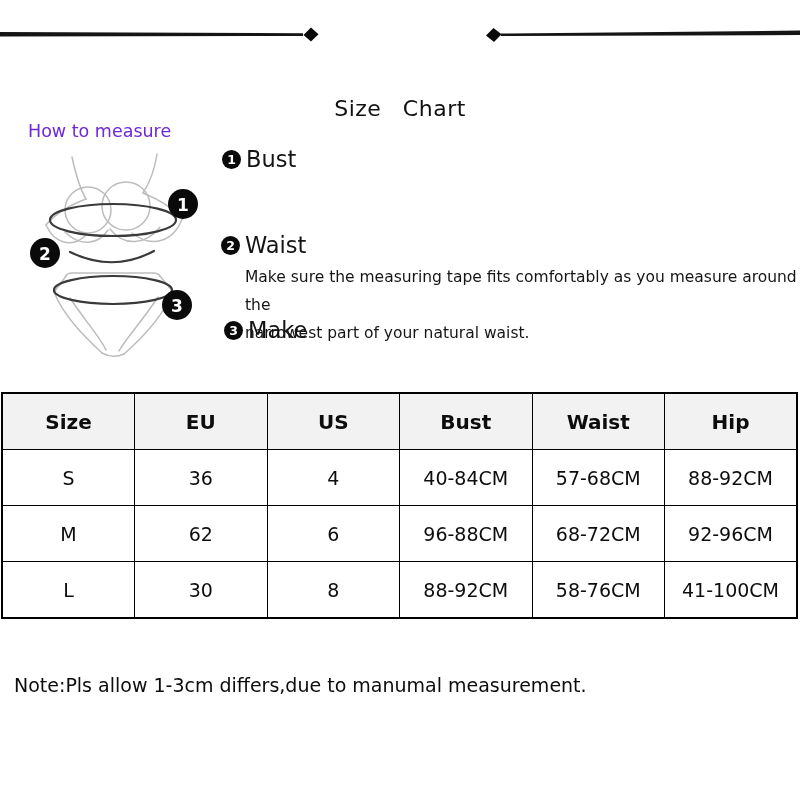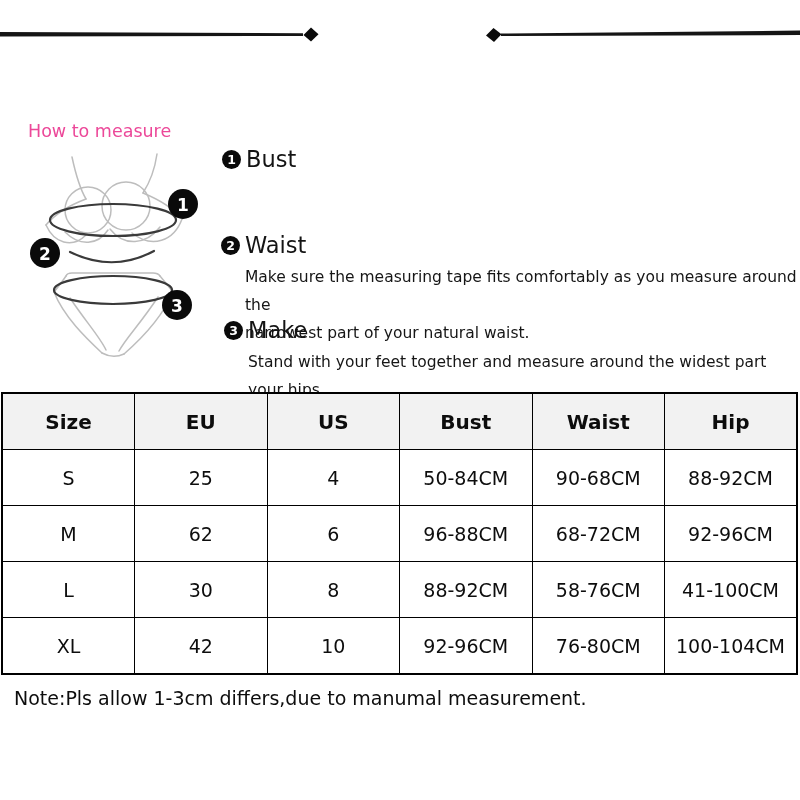--- a/index.html
+++ b/index.html
@@ -8,21 +8,21 @@
     font-family:"DejaVu Sans","Liberation Sans",sans-serif;color:#111;
     overflow:hidden;
   }
   
   .rule-svg{position:absolute;left:0;top:80;width:800px;height:50px;}
   .page-title{
     position:absolute;left:0;top:96px;width:800px;text-align:center;
     font-size:22px;font-weight:400;color:#111;word-spacing:14px;letter-spacing:.5px;
   }
   
-  .howto{position:absolute;left:28px;top:121px;font-size:17.5px;color:#ec4899;}
+  .howto{position:absolute;left:28px;top:121px;font-size:17.5px;color:#6d28d9;}
   .figure{position:absolute;left:20px;top:135px;width:200px;height:235px;}
   
   .sec{position:absolute;}
   .sec-head{display:flex;align-items:center;}
   .badge{
     display:inline-flex;width:19px;height:19px;border-radius:50%;
     background:#0a0a0a;color:#fff;font-size:12.5px;font-weight:bold;
     align-items:center;justify-content:center;flex:0 0 auto;
   }
   .sec-title{font-size:22.5px;color:#141414;margin-left:5px;}
@@ -36,33 +36,34 @@
     border-collapse:collapse;table-layout:fixed;
     border:2.5px solid #000;
   }
   .size-table th,.size-table td{
     border:1.8px solid #000;height:53px;text-align:center;vertical-align:middle;
     color:#0d0d0d;
   }
   .size-table th{background:#f2f2f2;font-size:20px;font-weight:bold;}
   .size-table td{background:#ffffff;font-size:19px;font-weight:400;}
   
-  .note{position:absolute;left:14px;top:674px;font-size:19px;color:#0d0d0d;margin-top:13px;}
+  .note{position:absolute;left:14px;top:674px;font-size:19px;color:#0d0d0d;}
 </style>
 </head>
 <body>
 
 <div class="canvas">
 
   <svg class="rule-svg" viewBox="0 0 800 50" aria-hidden="true">
     <polygon points="0,32 303,33.3 303,35.9 0,36.6" fill="#151515"></polygon>
     <polygon points="311,27.5 318.5,34.2 311,41.5 303.5,35" fill="#0a0a0a"></polygon>
     <polygon points="493.5,28 501.5,34.3 494,42 486,35.5" fill="#0a0a0a"></polygon>
     <polygon points="501,33.6 800,30.6 800,35.1 501,36.1" fill="#151515"></polygon>
   </svg>
+  <div class="page-title">Size Chart</div>
 
   <div class="howto">How to measure</div>
 
   <svg class="figure" viewBox="0 0 200 235">
     <g fill="none" stroke="#bdbdbd" stroke-width="1.5" stroke-linecap="round">
       <path d="M52,22 C55,36 59,52 66,64"></path>
       <path d="M137,19 C135,33 130,47 123,58"></path>
       <path d="M66,64 C50,70 36,78 26,90"></path>
       <path d="M123,58 C140,65 154,74 162,84"></path>
       <circle cx="68" cy="75" r="23"></circle>
@@ -115,65 +116,56 @@
     </div>
     <p class="sec-text">Make sure the measuring tape fits comfortably as you measure around the
 narrowest part of your natural waist.</p>
   </div>
 
   <div class="sec" style="left:224px;top:317px;">
     <div class="sec-head">
       <span class="badge">3</span>
       <span class="sec-title">Make</span>
     </div>
-    <p class="sec-text">Stand with your feet together and measure around the widest part your hips.</p>
   </div>
 
   <table class="size-table">
     <thead>
       <tr>
         <th>Size</th>
         <th>EU</th>
         <th>US</th>
         <th>Bust</th>
         <th>Waist</th>
         <th>Hip</th>
       </tr>
     </thead>
     <tbody>
       <tr>
         <td>S</td>
-        <td>25</td>
+        <td>36</td>
         <td>4</td>
-        <td>50-84CM</td>
-        <td>90-68CM</td>
+        <td>40-84CM</td>
+        <td>57-68CM</td>
         <td>88-92CM</td>
       </tr>
       <tr>
         <td>M</td>
         <td>62</td>
         <td>6</td>
         <td>96-88CM</td>
         <td>68-72CM</td>
         <td>92-96CM</td>
       </tr>
       <tr>
         <td>L</td>
         <td>30</td>
         <td>8</td>
         <td>88-92CM</td>
         <td>58-76CM</td>
         <td>41-100CM</td>
       </tr>
-      <tr>
-        <td>XL</td>
-        <td>42</td>
-        <td>10</td>
-        <td>92-96CM</td>
-        <td>76-80CM</td>
-        <td>100-104CM</td>
-      </tr>
     </tbody>
   </table>
 
   <div class="note">Note:Pls allow 1-3cm differs,due to manumal measurement.</div>
 
 </div>
 
 </body></html>

